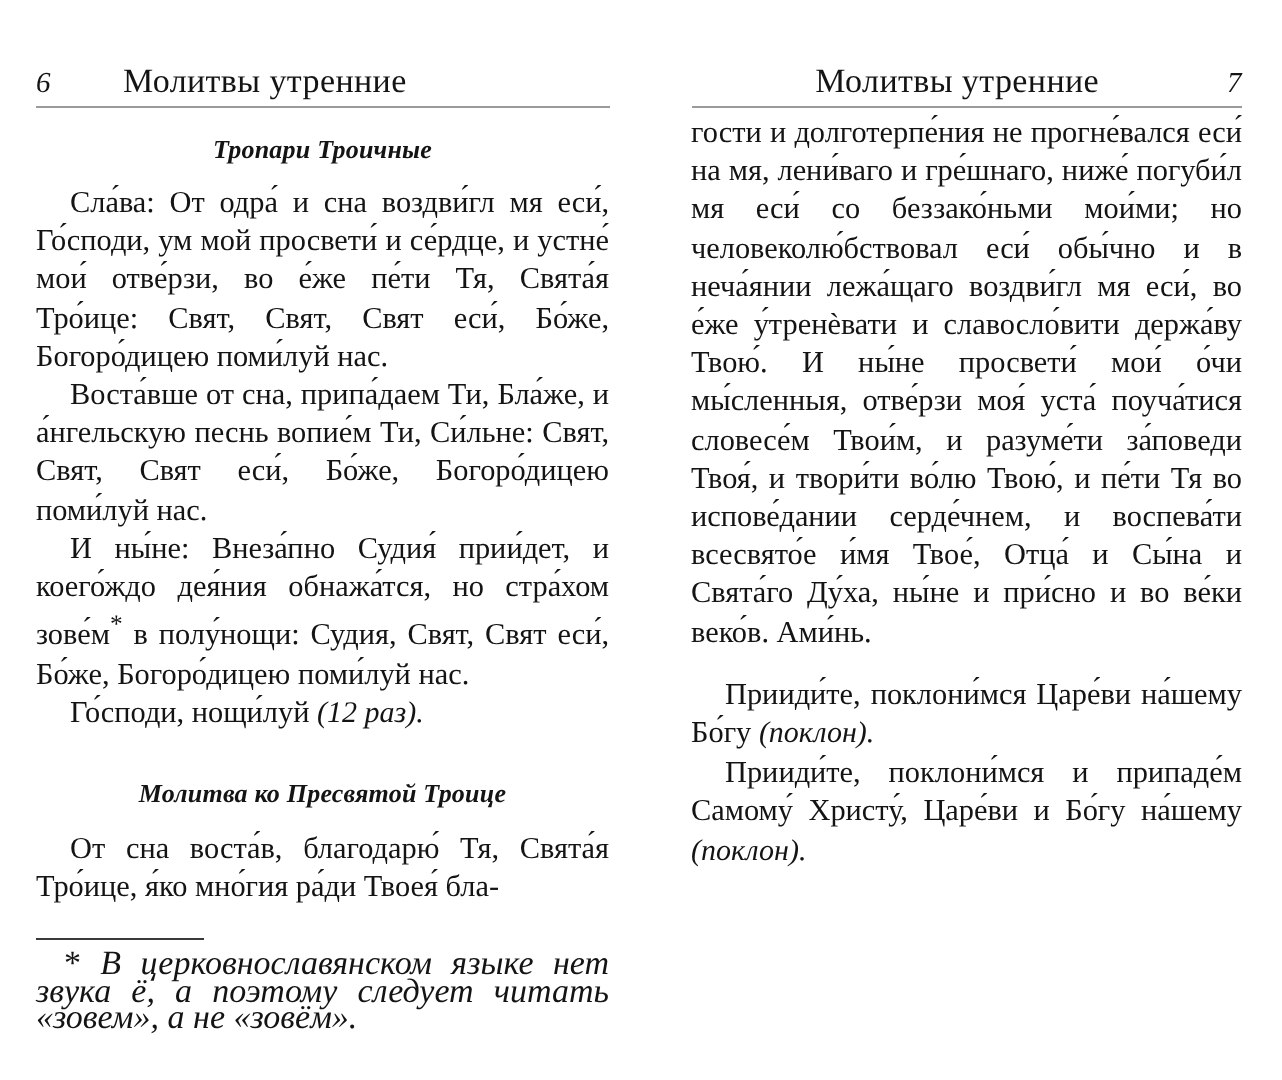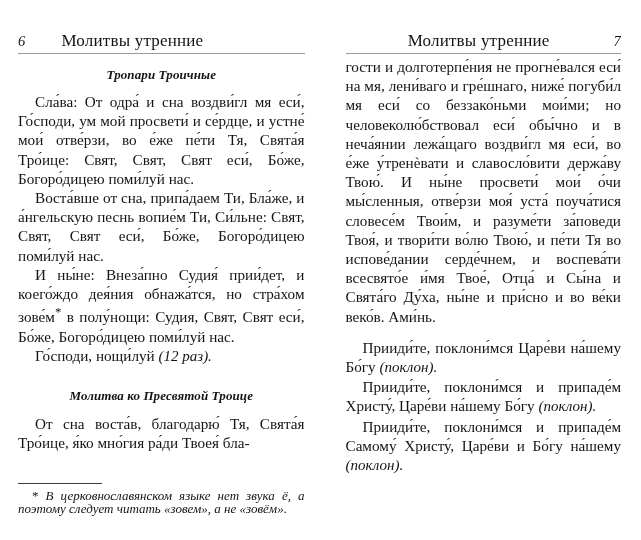--- a/index.html
+++ b/index.html
@@ -106,21 +106,21 @@
     right: 16px;
     bottom: 24px;
   }
   .footnote-rule {
     width: 84px;
     height: 1px;
     background: #3a3a3a;
     margin-bottom: 5px;
   }
   .footnote-text {
-    font-size: 13px;
+    font-size: 17px;
     font-style: italic;
     line-height: 13.6px;
     text-align: justify;
     margin: 0;
     text-indent: 14px;
   }
   .fn-mark { font-style: normal; }
 </style>
 </head>
 <body>
@@ -178,23 +178,20 @@
     </div>
 
     <div class="body">
 
       <p class="para cont">гости и долготерпе́ния не прогне́вался еси́ на мя, лени́ваго и гре́шнаго, ниже́ погуби́л мя еси́ со беззако́ньми мои́ми; но человеколю́бствовал еси́ обы́чно и в неча́янии лежа́щаго воздви́гл мя еси́, во е́же у́тренѐвати и славосло́вити держа́ву Твою́. И ны́не просвети́ мои́ о́чи мы́сленныя, отве́рзи моя́ уста́ поуча́тися словесе́м Твои́м, и разуме́ти за́поведи Твоя́, и твори́ти во́лю Твою́, и пе́ти Тя во испове́дании серде́чнем, и воспева́ти всесвято́е и́мя Твое́, Отца́ и Сы́на и Свята́го Ду́ха, ны́не и при́сно и во ве́ки веко́в. Ами́нь.</p>
 
       <p class="para gap">
         <span>Прииди́те, поклони́мся Царе́ви на́шему Бо́гу </span><span class="rubric">(поклон).</span>
       </p>
 
-      <p class="para">
-        <span>Прииди́те, поклони́мся и припаде́м Христу́, Царе́ви на́шему Бо́гу </span><span class="rubric">(поклон).</span>
-      </p>
 
       <p class="para">
         <span>Прииди́те, поклони́мся и припаде́м Самому́ Христу́, Царе́ви и Бо́гу на́шему </span><span class="rubric">(поклон).</span>
       </p>
 
     </div>
 
   </div>
 
 </div>

